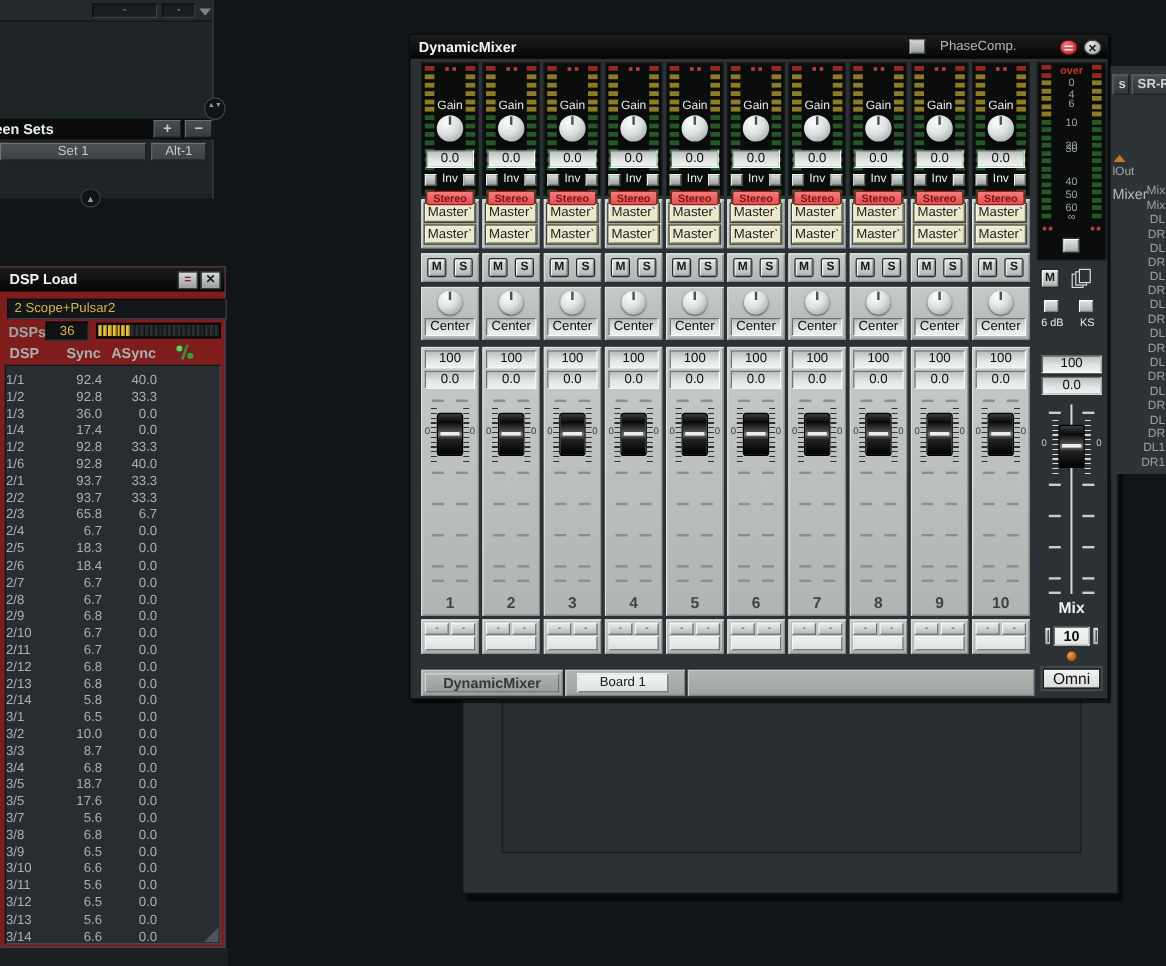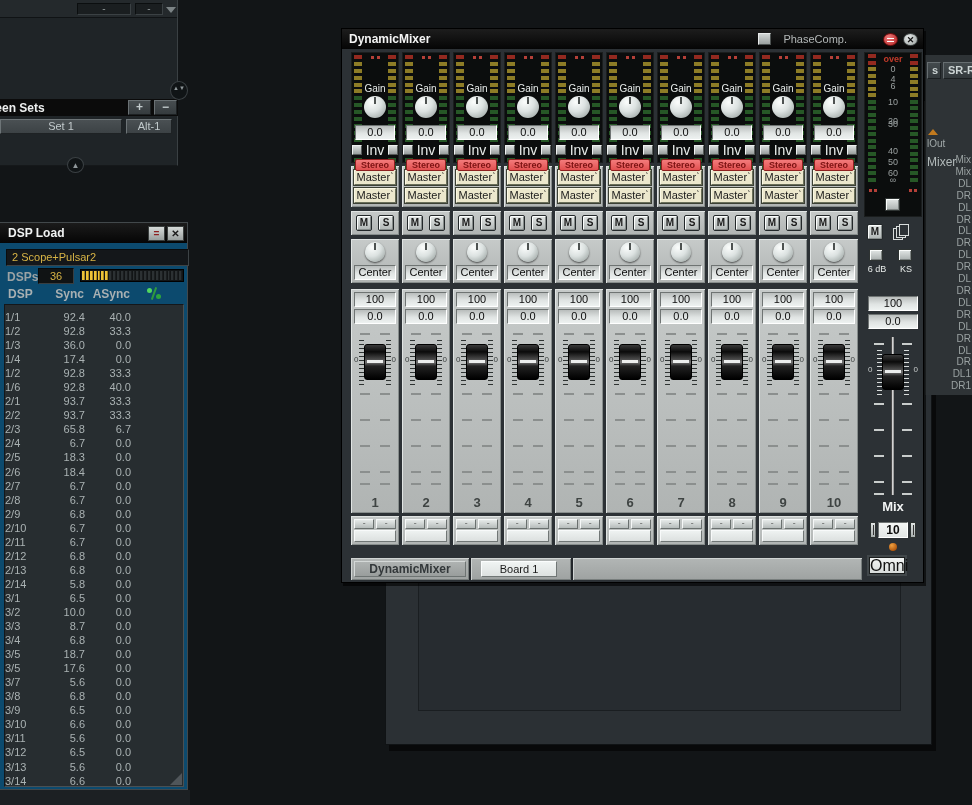--- a/index.html
+++ b/index.html
@@ -32,21 +32,21 @@
   #ss-title{color:#eceeee;font-weight:bold;font-size:12px;margin-left:-24px;white-space:nowrap;}
   .ss-hbtn{position:absolute;top:100px;width:23px;height:15px;background:linear-gradient(#474d50,#353b3e);border:1px solid;
            border-color:#6a7174 #1c2022 #1c2022 #6a7174;color:#c3cbcd;font-weight:bold;font-size:12px;text-align:center;line-height:12px;}
   .ss-setbtn{position:absolute;top:119px;height:15px;background:linear-gradient(#4a5053,#3c4245);border:1px solid;
              border-color:#6d7477 #1e2224 #1e2224 #6d7477;color:#c2cacc;font-size:11px;text-align:center;line-height:13px;}
   .circbtn{position:absolute;border-radius:50%;background:#101416;border:1px solid #3b4144;color:#8f979a;text-align:center;}
   #ss-collapse{left:67px;top:157px;width:17px;height:16px;font-size:8px;line-height:15px;}
   #ss-updown{left:170px;top:81px;width:18px;height:19px;font-size:6px;line-height:8px;padding-top:2px;}
 
   
-  #dsp-win{position:absolute;left:0;top:222px;width:188px;height:568px;background:#0c4a6e;border:1px solid #42484b;border-left:none;}
+  #dsp-win{position:absolute;left:0;top:222px;width:188px;height:568px;background:#7f1d1d;border:1px solid #42484b;border-left:none;}
   #dsp-title{height:20px;background:linear-gradient(#1b1b1b,#050505);display:flex;align-items:center;padding:0 3px;}
   #dsp-title .t{color:#f0f2f2;font-weight:bold;font-size:12px;margin-left:5px;flex:1;}
   .winbtn-sq{width:17px;height:15px;margin-left:2px;background:linear-gradient(#d6dad9,#9aa09f);border:1px solid #3a3f3e;
              text-align:center;font-size:10px;font-weight:bold;line-height:13px;}
   .winbtn-sq.min{color:#8d1f1f;}
   .winbtn-sq.cls{color:#1a1a1a;}
   #dsp-device{position:absolute;left:6px;top:26px;width:183px;height:17px;background:#14171a;border:1px solid;
               border-color:#0a0c0d #3d4346 #3d4346 #0a0c0d;color:#d8b445;font-size:11px;line-height:15px;padding-left:5px;}
   #dsps-label{position:absolute;left:7px;top:47px;color:#9aa2a4;font-weight:bold;font-size:12px;}
   #dsps-value{position:absolute;left:38px;top:45px;width:36px;height:16px;background:#101314;border:1px solid;
@@ -109,21 +109,21 @@
   .mpanel{height:111px;margin-bottom:3px;position:relative;background:#0b0d0d;box-shadow:inset 0 0 0 1px #1a1d1d;}
   .ledcol{position:absolute;top:3px;}
   .ledcol.l{left:3px;} .ledcol.r{right:3px;}
   .ch-led .led{height:4px;margin-bottom:2.9px;}
   .peaks{position:absolute;left:0;right:0;top:4px;display:flex;justify-content:center;gap:3px;}
   .peaks i{width:3px;height:3px;background:#b54038;}
   .gainlbl{position:absolute;left:0;right:0;top:31px;text-align:center;color:#e8ecea;font-size:10px;}
   .gknob{position:absolute;left:13px;top:44px;width:22px;height:22px;}
   .gval{position:absolute;left:4px;right:4px;top:73px;}
   .invrow{position:absolute;left:0;right:0;top:93px;display:flex;justify-content:center;align-items:center;gap:4px;}
-  .invrow span{color:#e8ecea;font-size:14px;line-height:10px;}
+  .invrow span{color:#e8ecea;font-size:10px;line-height:10px;}
   .sqbtn{width:10px;height:10px;background:linear-gradient(#dbdfde,#989e9d);border:1px solid;border-color:#eef0f0 #555a59 #555a59 #eef0f0;}
   .stereo{position:absolute;left:4px;right:4px;top:107px;height:12px;background:linear-gradient(#f37c7c,#e25050);
           border:1px solid #8f1f1f;border-radius:2px;color:#7c1212;font-weight:bold;font-size:9px;text-align:center;line-height:10px;}
   .outs{height:41px;margin-bottom:4px;padding:4px 3px;display:flex;flex-direction:column;gap:3px;}
   .outbtn{height:15px;background:#ece8cd;border:1px solid;border-color:#fbf8e4 #6a6f5a #6a6f5a #fbf8e4;outline:1px solid #3c4135;
           color:#1a1a1a;font-size:11px;text-align:center;line-height:13px;white-space:nowrap;overflow:hidden;}
   .outbtn .tick{font-size:10px;}
   .msrow{height:24px;margin-bottom:4px;display:flex;justify-content:center;align-items:center;gap:6px;}
   .msbtn{width:16px;height:16px;background:linear-gradient(#e2e6e5,#b0b6b5);border:1px solid #23282a;border-radius:2px;
          box-shadow:inset 1px 1px 0 #fbfdfc,inset -1px -1px 0 #868c8b;color:#1a1a1a;font-weight:bold;font-size:10px;
@@ -182,22 +182,22 @@
   #ma-fader .ht{background:repeating-linear-gradient(to bottom,#d8dcdb 0 1px,transparent 1px 4px);}
   #ma-fader .track{background:linear-gradient(to right,#000,#e8e8e8 55%,#777);}
   #ma-mix{position:absolute;left:0;top:447px;width:58px;text-align:center;color:#f2f4f4;font-weight:bold;font-size:13px;}
   #ma-spin{position:absolute;left:0;top:470px;width:58px;display:flex;justify-content:center;align-items:center;gap:2px;}
   .spinbtn{width:6px;height:16px;background:linear-gradient(#e0e4e3,#a8aead);border:1px solid #2e3332;position:relative;}
   .spinbtn::after{content:"";position:absolute;left:2px;top:2px;bottom:2px;width:1px;background:#333;}
   #ma-count{width:30px;height:16px;background:linear-gradient(#f4f6f5,#e2e6e5);border:1px solid;border-color:#6f7473 #fff #fff #6f7473;
             color:#0d0d0d;font-weight:bold;font-size:12px;text-align:center;line-height:14px;}
   #ma-led-dot{position:absolute;left:25px;top:491px;width:8px;height:8px;border-radius:50%;
               background:radial-gradient(circle at 35% 30%,#f0a040,#b35a10 70%,#5a2c08);}
-  #ma-omni{position:absolute;left:5px;top:505px;width:36px;height:17px;background:linear-gradient(#f2f4f3,#d8dcdb);
-           border:1px solid #1a1d1d;box-shadow:0 0 0 2px #41474a;color:#111;font-size:16px;text-align:center;line-height:15px;}
+  #ma-omni{position:absolute;left:5px;top:505px;width:48px;height:17px;background:linear-gradient(#f2f4f3,#d8dcdb);
+           border:1px solid #1a1d1d;box-shadow:0 0 0 2px #41474a;color:#111;font-size:13px;text-align:center;line-height:15px;}
 
   
   #mx-footer{position:absolute;left:8px;top:508px;width:511px;height:22px;background:#23272b;display:flex;gap:2px;}
   .fsec{background:linear-gradient(#b2b6b5,#9ea2a1);box-shadow:inset 1px 1px 0 #cfd3d2,inset -1px -1px 0 #787e7d;position:relative;}
   #fsec1{width:118px;} #fsec2{width:100px;} #fsec3{flex:1;}
   #mx-nameplate{position:absolute;left:3px;top:3px;width:112px;height:16px;background:linear-gradient(#aeb2b1,#999d9c);
                 border:1px solid;border-color:#d4d8d7 #6e7473 #6e7473 #d4d8d7;color:#33383a;font-weight:bold;font-size:12px;
                 text-align:center;line-height:14px;}
   #mx-board{position:absolute;left:10px;top:3px;width:76px;height:16px;background:linear-gradient(#f0f4f3,#dde1e0);
             border:1px solid;border-color:#fbfdfd #707675 #707675 #fbfdfd;color:#1a1a1a;font-size:11px;text-align:center;line-height:14px;}

